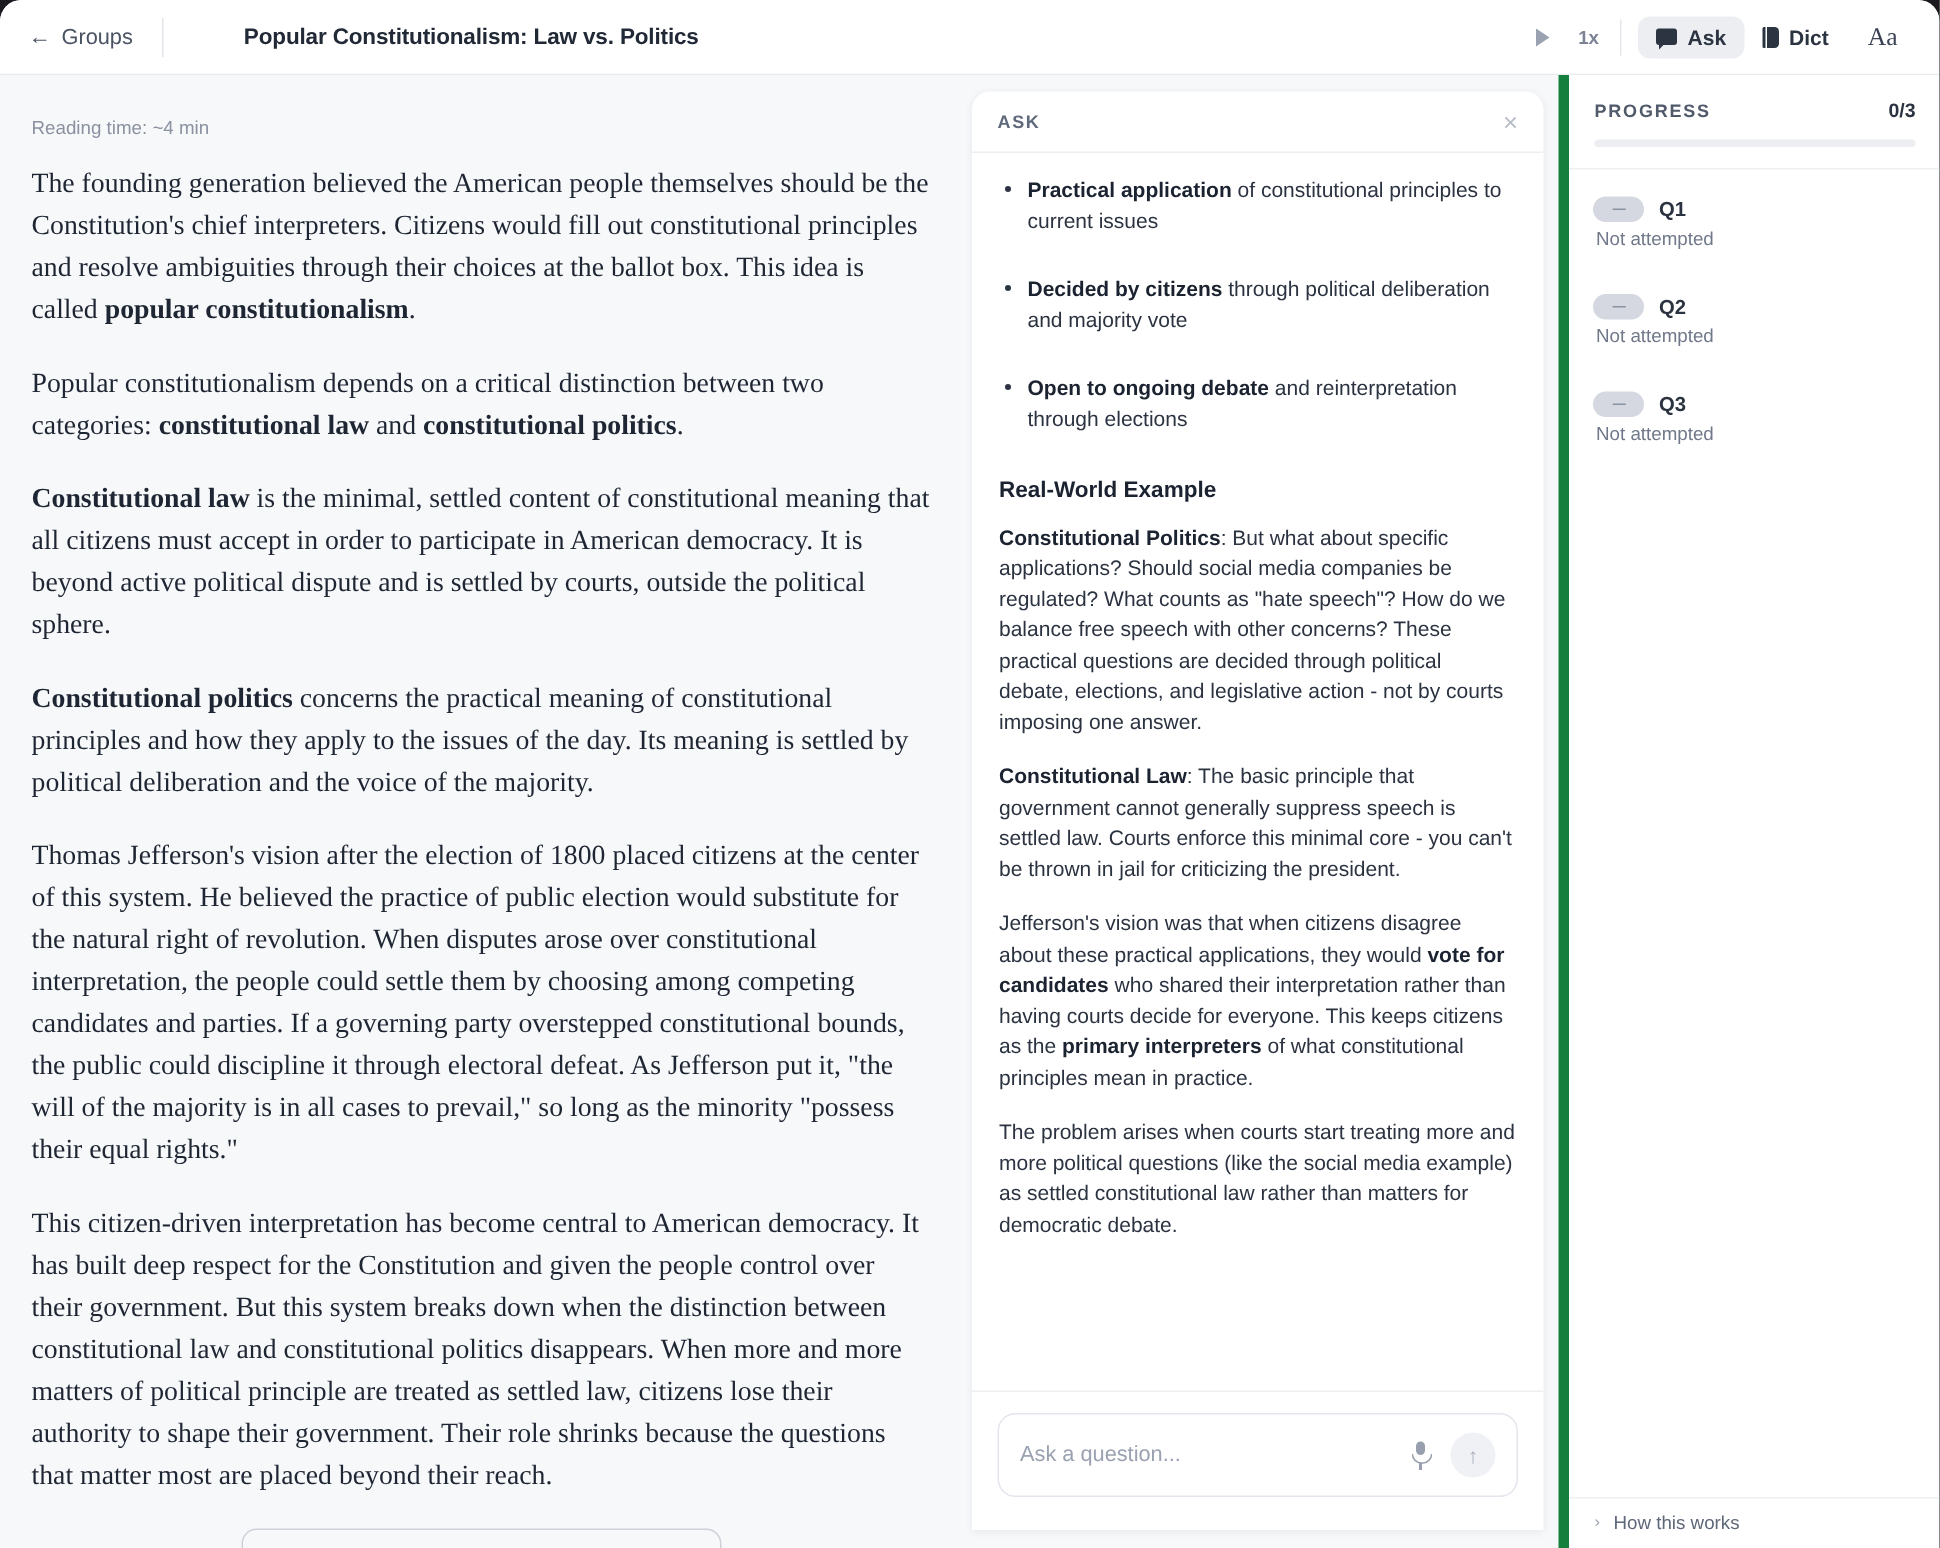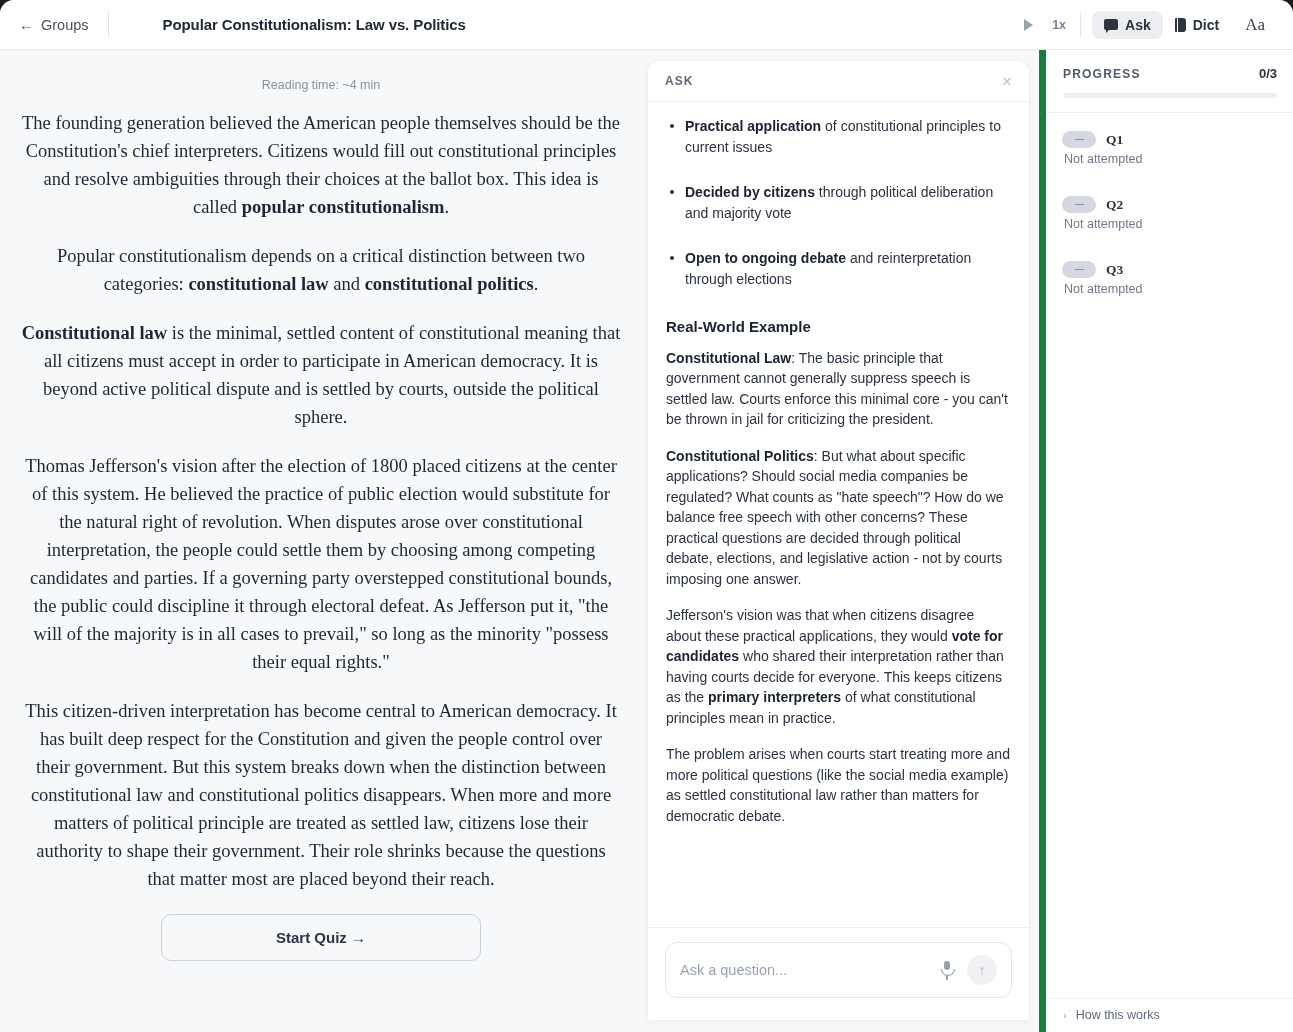--- a/index.html
+++ b/index.html
@@ -157,21 +157,20 @@
     top: 0; left: 0;
     width: 1039px;
     height: 982px;
     background: #f7f8fa;
     overflow: hidden;
     padding: 28px 0 0 0;
   }
   .article-inner {
     width: 600px;
     margin-left: 21px;
-    text-align: center;
   }
   .reading-time {
     font-size: 12.5px;
     color: #8a91a0;
     margin-bottom: 17px;
   }
   .article-body {
     font-family: "Liberation Serif", serif;
     font-size: 18.5px;
     line-height: 28px;
@@ -398,21 +397,20 @@
   .q-badge span {
     display: block;
     width: 9px; height: 1.6px;
     background: #8a91a0;
     border-radius: 1px;
   }
   .q-label {
     font-size: 13.5px;
     font-weight: bold;
     color: #2b3240;
-    font-family: Liberation Serif, serif;
   }
   .q-status {
     font-size: 12.5px;
     color: #707889;
     margin-top: 4px;
     margin-left: 2px;
   }
   .pg-foot {
     position: absolute;
     bottom: 0; left: 0;
@@ -469,20 +467,21 @@
 
   <div class="body-area">
 
     <div class="article-col">
       <div class="article-inner">
         <div class="reading-time">Reading time: ~4 min</div>
         <div class="article-body">
           <p><span>The founding generation believed the American people themselves should be the Constitution's chief interpreters. Citizens would fill out constitutional principles and resolve ambiguities through their choices at the ballot box. This idea is called </span><b>popular constitutionalism</b><span>.</span></p>
           <p><span>Popular constitutionalism depends on a critical distinction between two categories: </span><b>constitutional law</b><span> and </span><b>constitutional politics</b><span>.</span></p>
           <p><b>Constitutional law</b><span> is the minimal, settled content of constitutional meaning that all citizens must accept in order to participate in American democracy. It is beyond active political dispute and is settled by courts, outside the political sphere.</span></p>
+          <p><b>Constitutional politics</b><span> concerns the practical meaning of constitutional principles and how they apply to the issues of the day. Its meaning is settled by political deliberation and the voice of the majority.</span></p>
           <p>Thomas Jefferson's vision after the election of 1800 placed citizens at the center of this system. He believed the practice of public election would substitute for the natural right of revolution. When disputes arose over constitutional interpretation, the people could settle them by choosing among competing candidates and parties. If a governing party overstepped constitutional bounds, the public could discipline it through electoral defeat. As Jefferson put it, "the will of the majority is in all cases to prevail," so long as the minority "possess their equal rights."</p>
           <p>This citizen-driven interpretation has become central to American democracy. It has built deep respect for the Constitution and given the people control over their government. But this system breaks down when the distinction between constitutional law and constitutional politics disappears. When more and more matters of political principle are treated as settled law, citizens lose their authority to shape their government. Their role shrinks because the questions that matter most are placed beyond their reach.</p>
         </div>
       </div>
       <div class="quiz-wrap">
         <div class="quiz-btn">Start Quiz →</div>
       </div>
     </div>
 
     <div class="ask-panel">
@@ -494,23 +493,23 @@
       <div class="ask-scroll ask-text">
         <ul class="ask-ul">
           <li><b>Practical application</b><span> of constitutional principles to current issues</span></li>
           <li><b>Decided by citizens</b><span> through political deliberation and majority vote</span></li>
           <li><b>Open to ongoing debate</b><span> and reinterpretation through elections</span></li>
         </ul>
 
         <div class="ask-h3">Real-World Example</div>
 
 
+        <p class="ask-p"><b>Constitutional Politics</b><span>: But what about specific applications? Should social media companies be regulated? What counts as "hate speech"? How do we balance free speech with other concerns? These practical questions are decided through political debate, elections, and legislative action - not by courts imposing one answer.</span></p>
+
         <p class="ask-p"><b>Constitutional Law</b><span>: The basic principle that government cannot generally suppress speech is settled law. Courts enforce this minimal core - you can't be thrown in jail for criticizing the president.</span></p>
-
-        <p class="ask-p"><b>Constitutional Politics</b><span>: But what about specific applications? Should social media companies be regulated? What counts as "hate speech"? How do we balance free speech with other concerns? These practical questions are decided through political debate, elections, and legislative action - not by courts imposing one answer.</span></p>
 
         <p class="ask-p"><span>Jefferson's vision was that when citizens disagree about these practical applications, they would </span><b>vote for candidates</b><span> who shared their interpretation rather than having courts decide for everyone. This keeps citizens as the </span><b>primary interpreters</b><span> of what constitutional principles mean in practice.</span></p>
 
         <p class="ask-p">The problem arises when courts start treating more and more political questions (like the social media example) as settled constitutional law rather than matters for democratic debate.</p>
       </div>
 
       <div class="ask-foot">
         <div class="ask-input-box">
           <input class="ask-input" type="text" placeholder="Ask a question..." style="">
           <span class="mic-ico">

